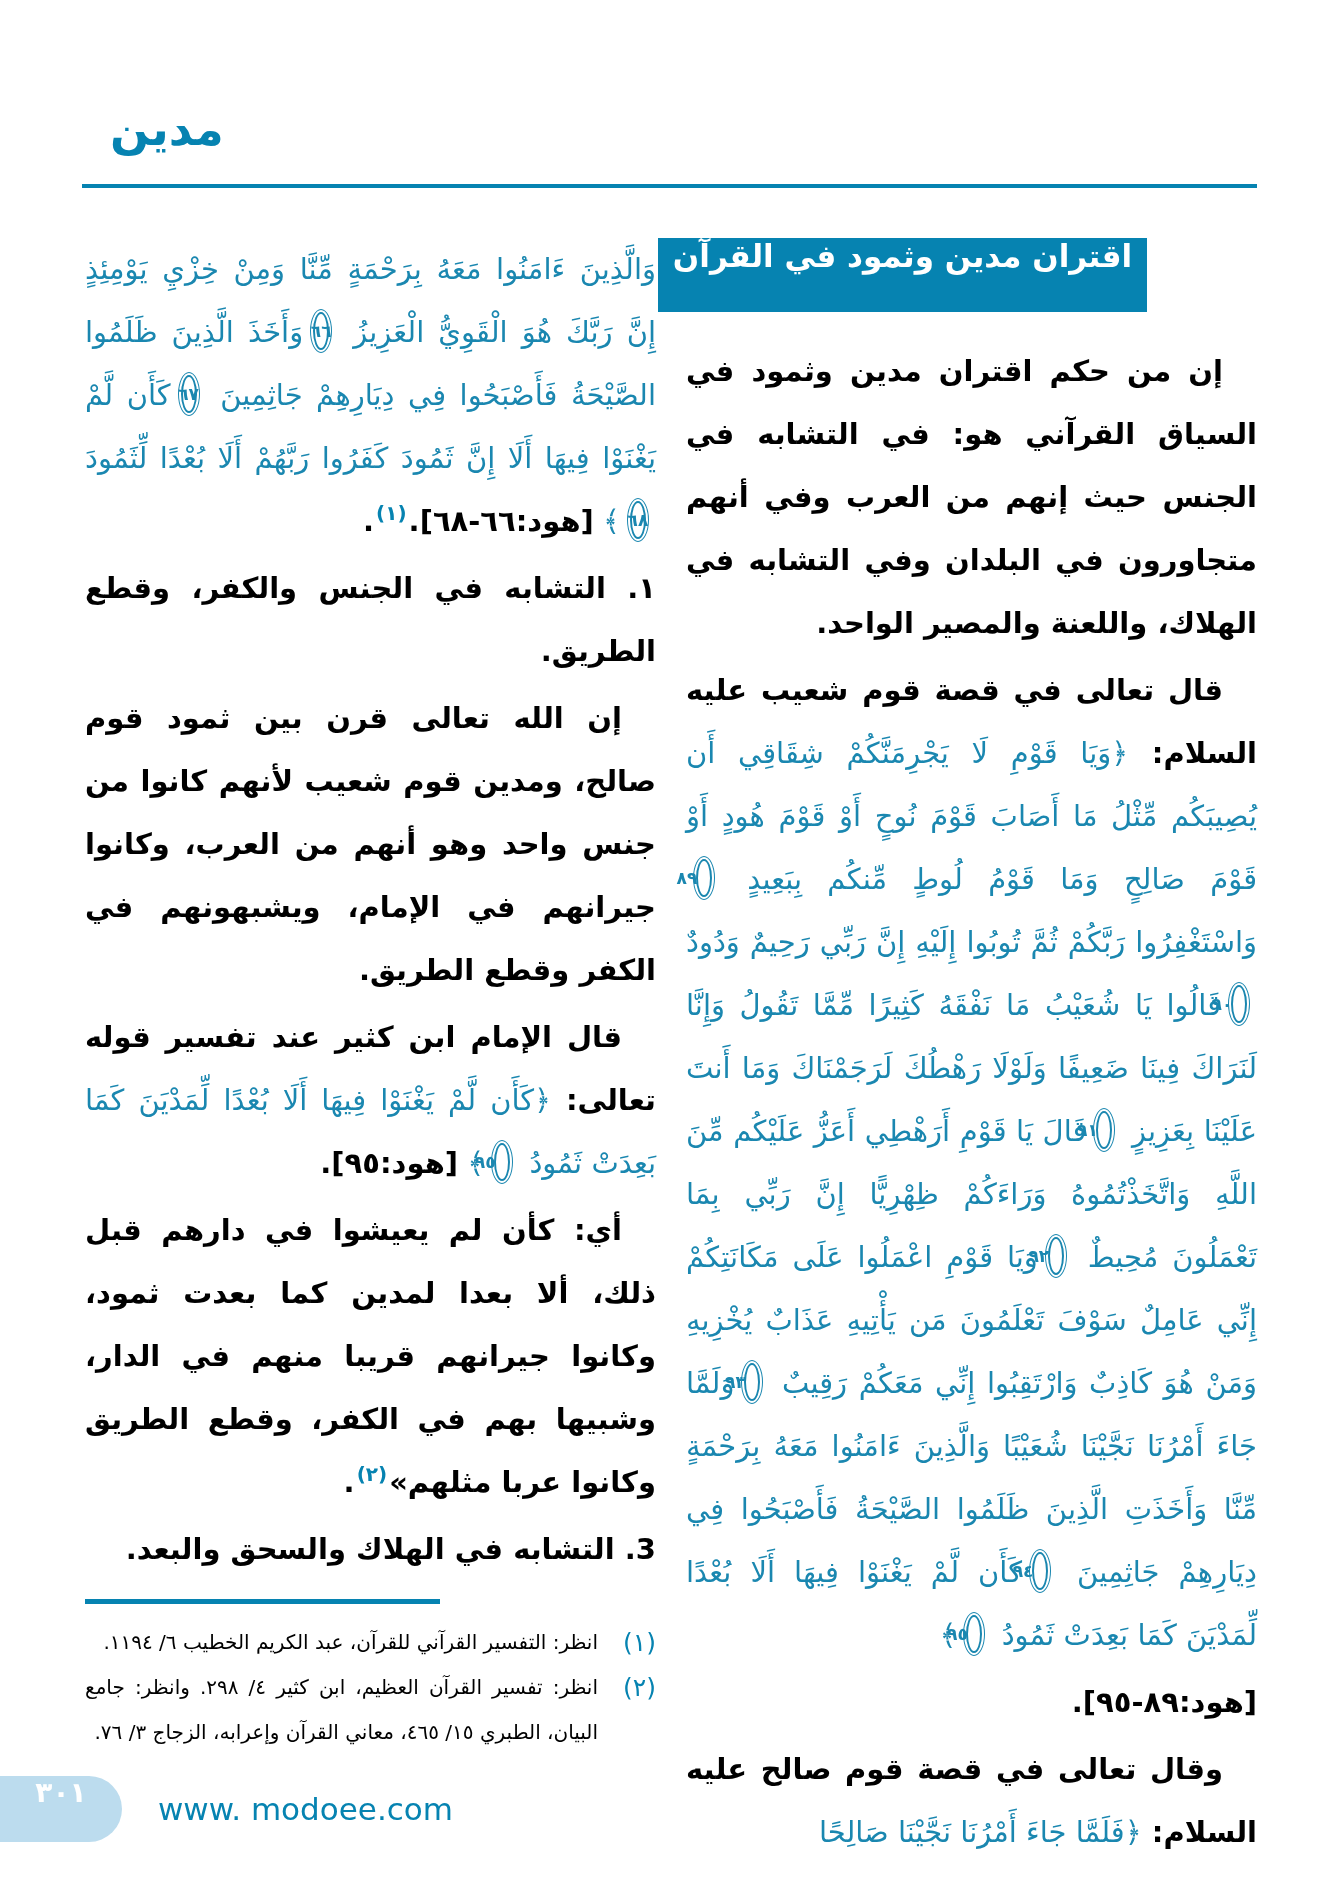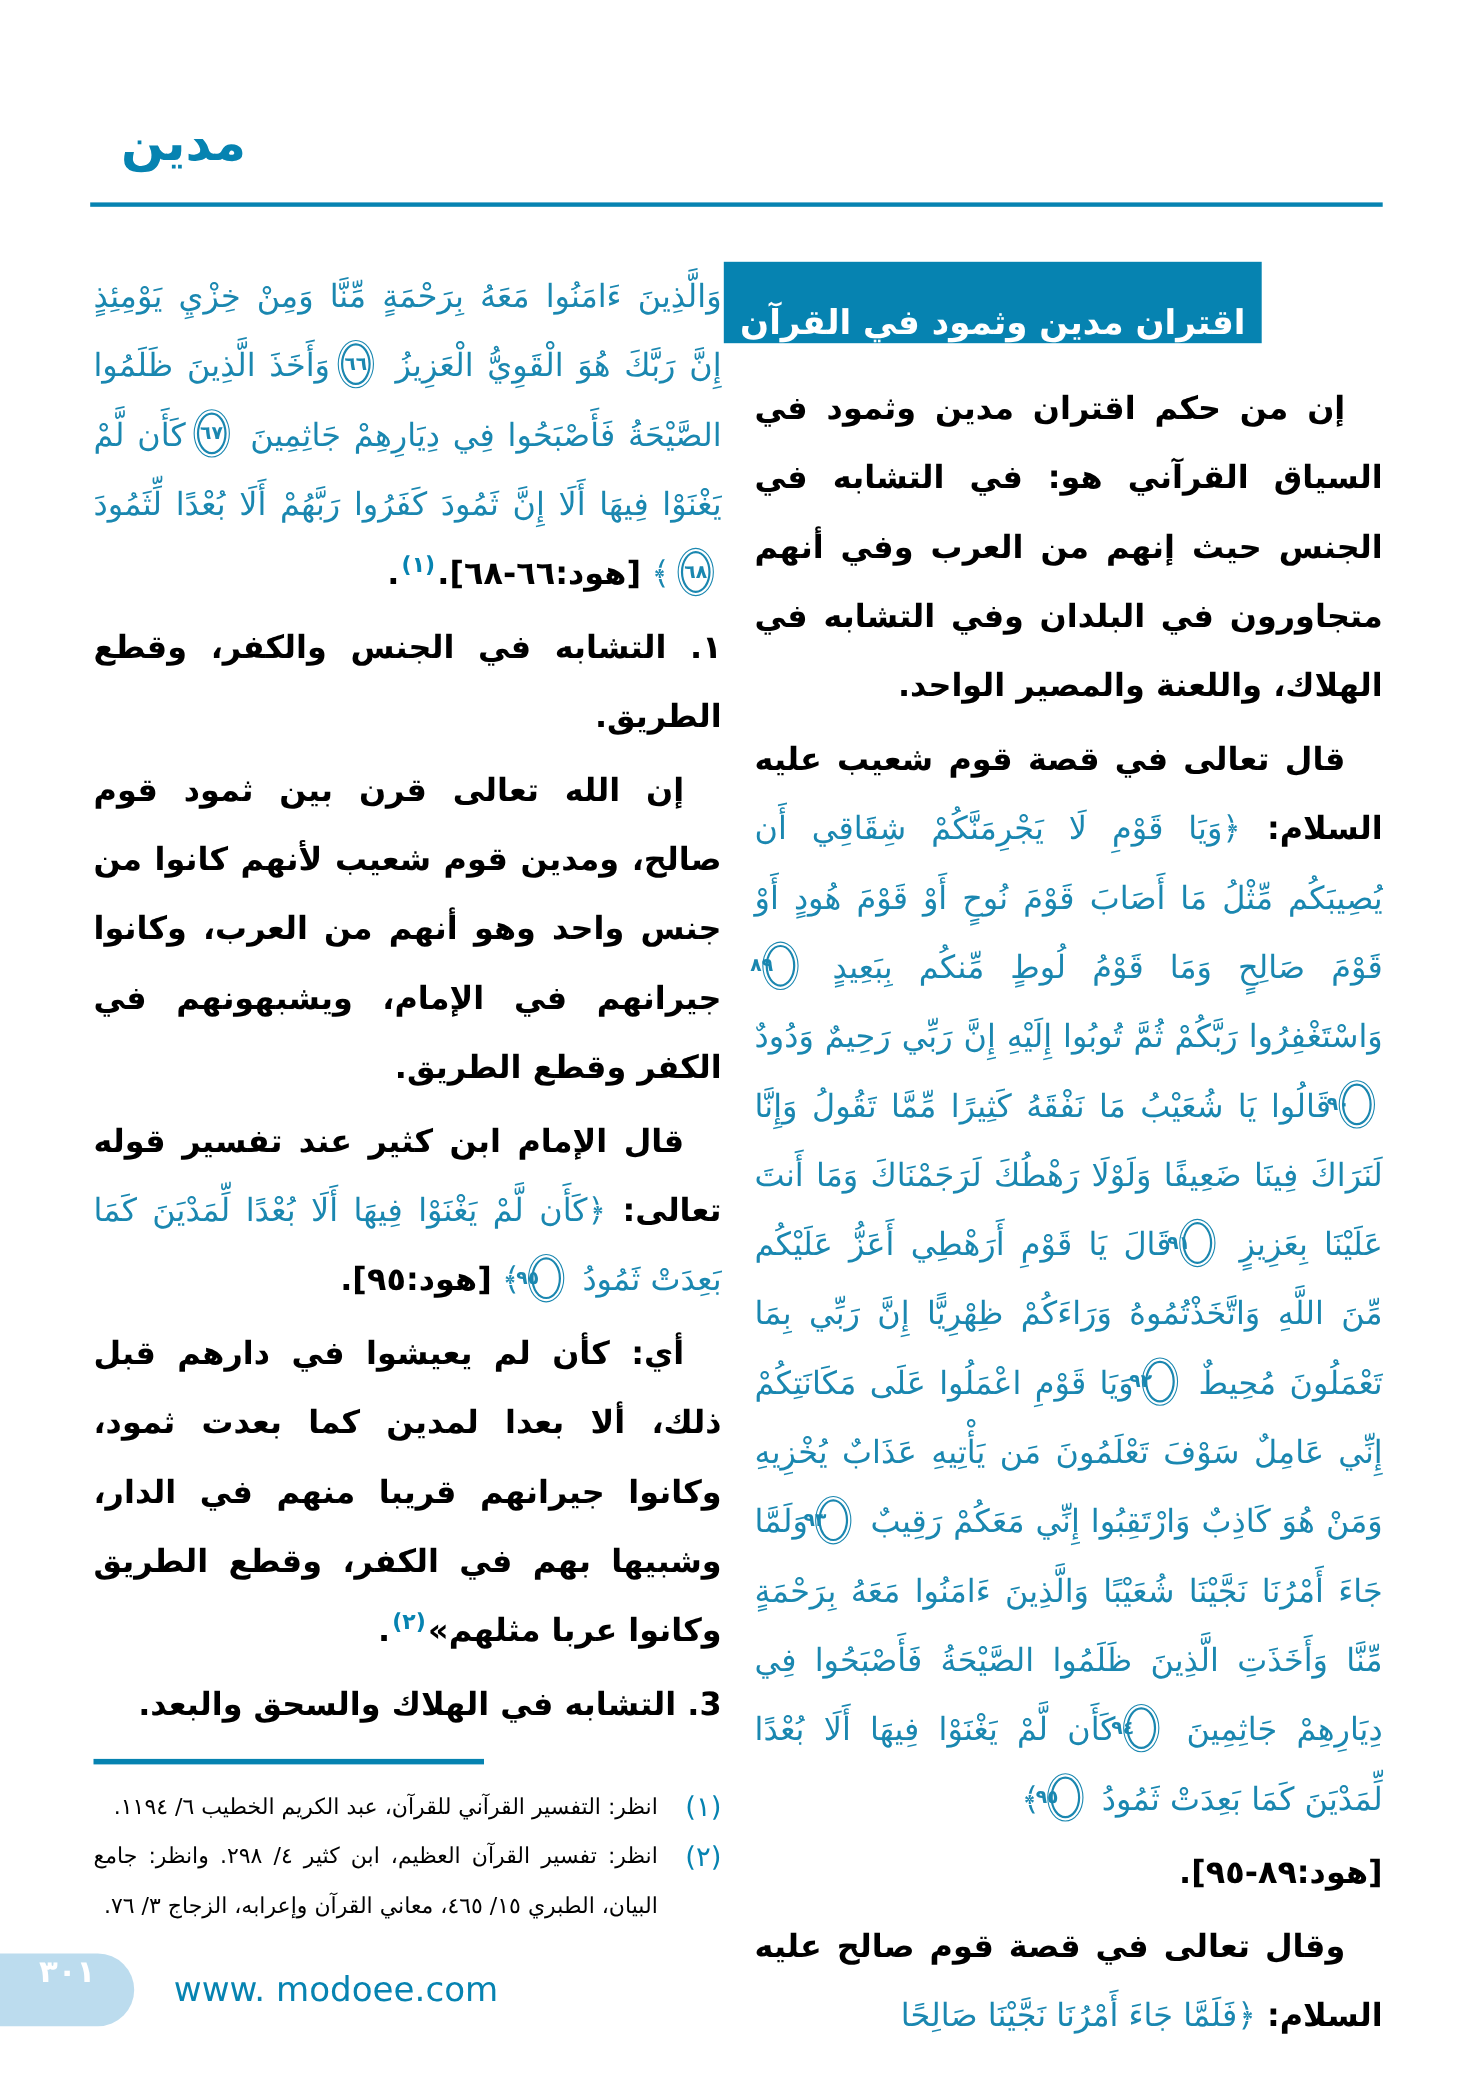--- a/index.html
+++ b/index.html
@@ -24,28 +24,28 @@
   .col-left{ order:1; }
   p.body{
     font-size:29px; line-height:63px; color:#000; font-weight:700;
     text-align:justify; text-justify:inter-word; margin:0 0 4px 0;
   }
   p.indent{ text-indent:34px; }
   .quran{ color:#1a87b0; font-weight:400; }
   .quran-cont .quran{ font-weight:400; }
   .section-box{
     background:#0683b1; height:74px; margin:0 110px 28px -28px;
-    display:flex; align-items:flex-end; justify-content:center;
+    display:flex; align-items:flex-start; justify-content:center;
   }
   .section-box span{
     color:#ffffff; font-size:31px; font-weight:700; letter-spacing:0;
   }
   .ayah-num{
     display:inline-flex; align-items:center; justify-content:center;
-    width:27px; height:38px; border:2px solid #1a87b0; border-radius:50%;
+    width:16px; height:38px; border:2px solid #1a87b0; border-radius:50%;
     outline:1px solid #1a87b0; outline-offset:2px;
     color:#1a87b0; font-size:17px; font-weight:700; line-height:1;
     vertical-align:middle; margin:0 10px; position:relative; top:-3px;
     background:#fff;
   }
   .ref-line{ text-align:right; }
   sup.fn-ref{
     color:#0683b1; font-size:20px; font-weight:700; vertical-align:super;
     line-height:0; margin:0 2px;
   }

